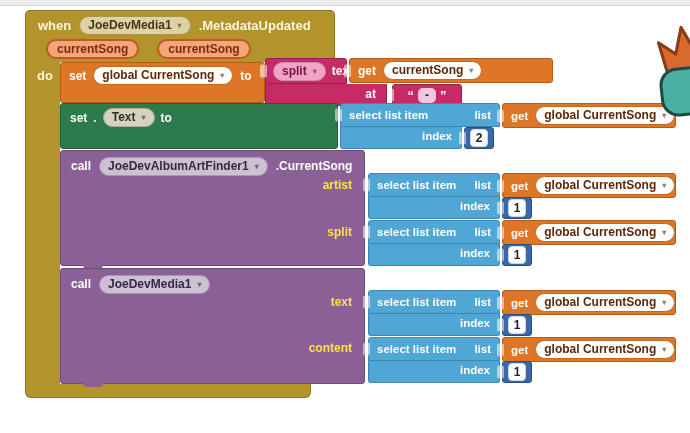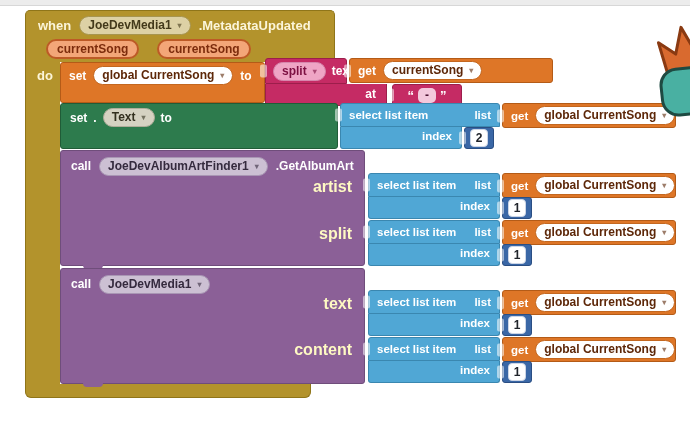--- a/index.html
+++ b/index.html
@@ -41,21 +41,21 @@
 
   .bump::after { content:""; position:absolute; left:22px; bottom:-4px;
           width:20px; height:6px; background:inherit; border-radius:0 0 4px 4px; }
 
   .num-field { background:#fff; border:1px solid #cdd6e6; border-radius:4px;
           padding:0 5px; color:#20242b; font-weight:700; font-size:12px; line-height:16px; }
   .str-field { background:#f3c8dc; border-radius:5px; padding:0 7px;
           color:#4a1230; font-weight:700; font-size:12px; line-height:15px; }
   .quote { color:#fff; font-weight:700; font-size:13px; }
 
-  .arg-label { position:absolute; right:12px; color:#fef9c3; font-weight:700; font-size:16px; }
+  .arg-label { position:absolute; right:12px; color:#fde047; font-weight:700; font-size:12px; }
   .blue-row { display:flex; align-items:center; padding:0 8px; }
 </style>
 </head>
 <body>
 
 <div class="abs" style="left:0;top:0;width:690px;height:6px;background:#ececec;border-bottom:1px solid #d7d7d7;"></div>
 
 <div class="abs blk blk-gold" style="left:25px;top:10px;width:310px;height:52px;border-radius:5px 5px 0 0;border-bottom:none;">
   <div class="row" style="padding:5px 0 0 12px; gap:8px;">
     <span class="cream">when</span>
@@ -133,21 +133,21 @@
 <div class="abs blk blk-math socketed" style="left:464px;top:127px;width:30px;height:22px;">
   <div class="row" style="height:20px;justify-content:center;">
     <span class="num-field">2</span>
   </div>
 </div>
 
 <div class="abs blk blk-purple bump" style="left:60px;top:150px;width:305px;height:116px;">
   <div class="row" style="height:30px;padding:0 10px;gap:8px;">
     <span class="w">call</span>
     <span class="pill pill-purple">JoeDevAlbumArtFinder1</span>
-    <span class="w">.GetAlbumArt</span>
+    <span class="w">.CurrentSong</span>
   </div>
   <span class="arg-label" style="top:27px;">artist</span>
   <span class="arg-label" style="top:74px;">split</span>
 </div>
 
 <div class="abs blk blk-blue socketed" style="left:368px;top:173px;width:132px;height:24px;border-radius:3px 3px 0 0;">
   <div class="blue-row" style="height:22px;justify-content:space-between;">
     <span class="w sm">select list item</span>
     <span class="w sm">list</span>
   </div>

